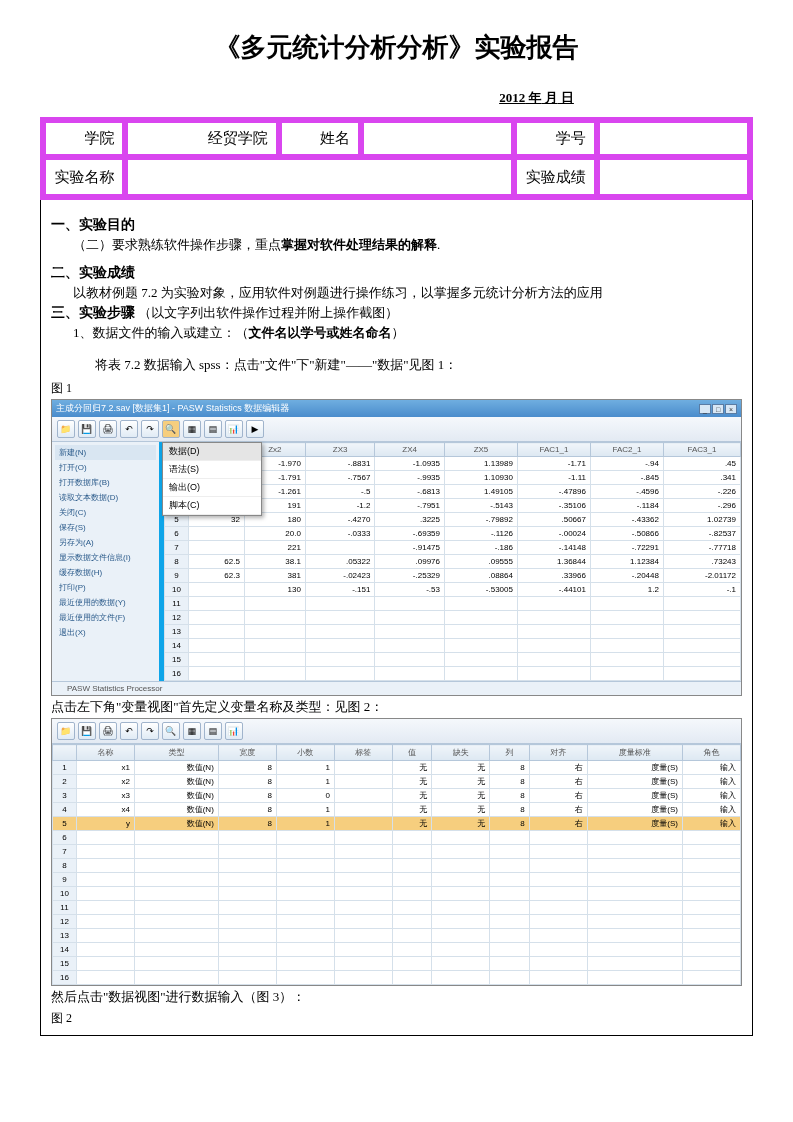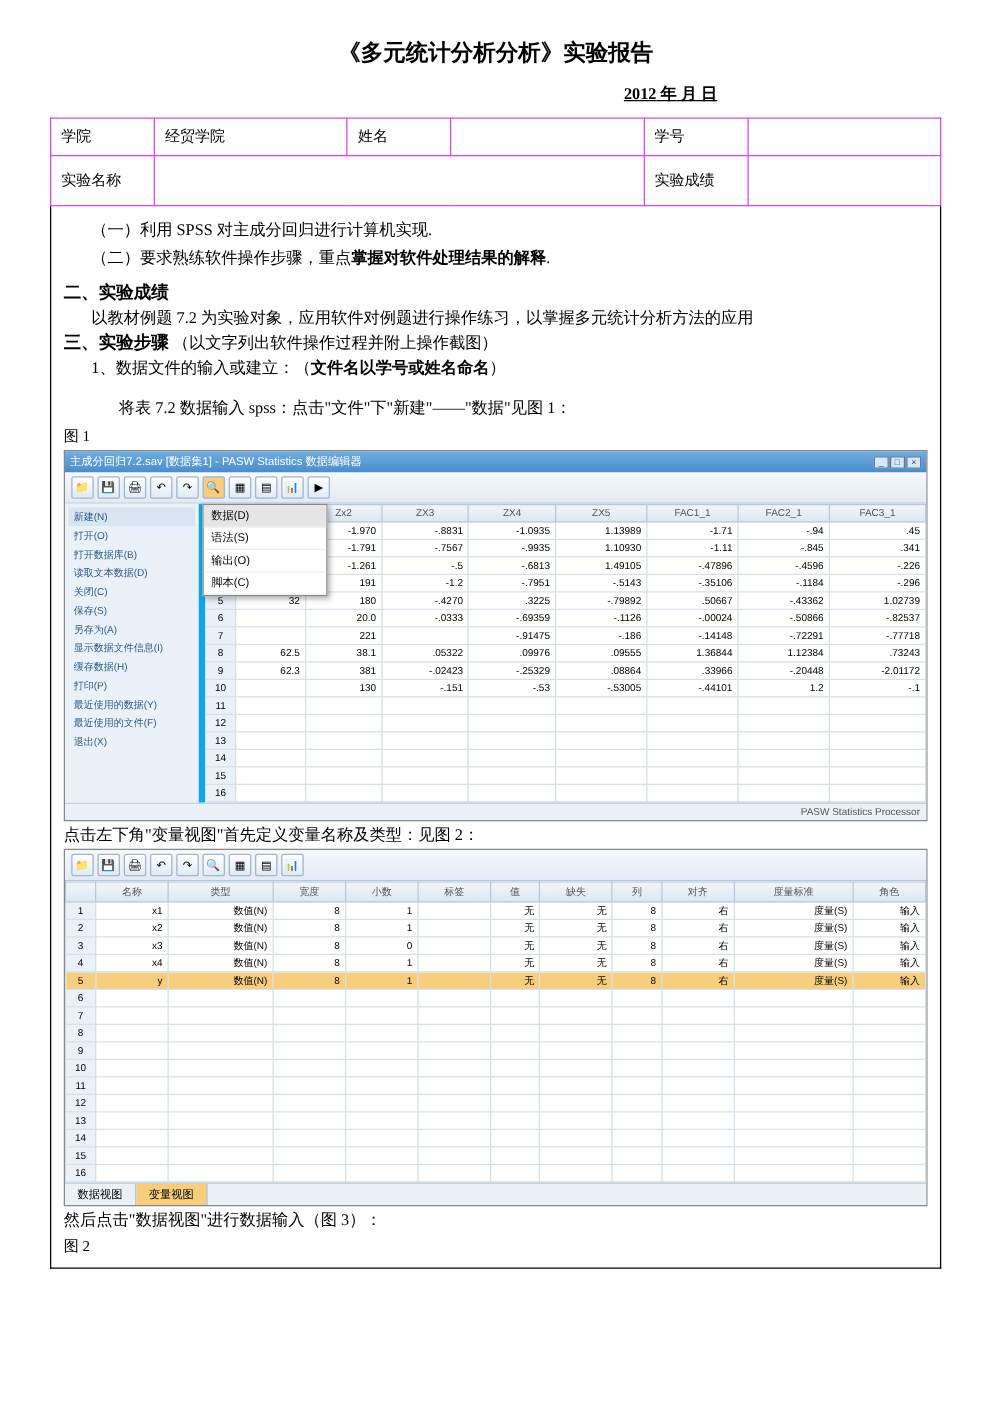--- a/index.html
+++ b/index.html
@@ -1,21 +1,21 @@
 <!DOCTYPE html>
 <html><head>
 <meta charset="utf-8">
 <style>
 *{box-sizing:border-box;margin:0;padding:0}
 body{font-family:"SimSun","宋体",serif;font-size:13px;background:#fff;width:793px;margin:0 auto;padding:30px 40px;color:#000}
-.title{text-align:center;font-size:18px;font-weight:bold;font-family:"SimHei","黑体",sans-serif;margin-bottom:12px}
+.title{text-align:center;font-size:26px;font-weight:bold;font-family:"SimHei","黑体",sans-serif;margin-bottom:24px}
 .date-line{text-align:center;font-weight:bold;margin-bottom:10px;padding-left:280px;font-family:"Times New Roman",serif}
 .date-line span{text-decoration:underline}
 .info-table{width:100%;border-collapse:collapse;border:1px solid #000}
-.info-table td{border:1px solid #d946ef;padding:6px 8px;font-size:12px;vertical-align:middle;text-align:left}
+.info-table td{border:6px solid #d946ef;padding:6px 8px;font-size:15px;vertical-align:middle;text-align:right}
 .info-table .lbl{width:70px}
 .info-table .val{width:130px}
 .content-border{border:1px solid #000;border-top:none;padding:8px 10px}
 .sec-head{font-weight:bold;font-family:"SimHei","黑体",sans-serif;font-size:14px;margin-top:8px}
 .indent{padding-left:22px;line-height:1.7;font-size:13px}
 .fig-label{font-size:12px;margin-top:4px}
 .spss{border:1px solid #888;background:#eef3f8;font-size:9px;font-family:Arial,sans-serif;margin:2px 0}
 .spss .titlebar{background:linear-gradient(#6faee0,#4a8ccc);color:#fff;padding:2px 4px;display:flex;justify-content:space-between;align-items:center}
 .spss .winbtns span{display:inline-block;width:12px;height:10px;background:#d7e7f5;border:1px solid #5a7ca3;margin-left:1px;font-size:7px;text-align:center;line-height:9px;color:#333}
 .spss .toolbar{background:linear-gradient(#f5f8fc,#e3eaf3);border-bottom:1px solid #b5c7da;padding:3px 5px;display:flex;gap:3px;align-items:center}
@@ -23,21 +23,21 @@
 .spss .body{display:flex;background:#fff;min-height:160px}
 .spss .sidebar{width:112px;background:#eaf1f8;border-right:5px solid #0ea5e9;padding:3px;font-size:8px}
 .spss .menu-pop{position:absolute;background:#fff;border:1px solid #888;box-shadow:2px 2px 4px rgba(0,0,0,.3);font-size:9px;width:100px;z-index:10}
 .spss .menu-pop div{padding:2px 6px;border-bottom:1px solid #eee}
 .spss .menu-pop .hl{background:#e5e5e5}
 .spss .grid{flex:1;overflow:auto}
 .spss table{border-collapse:collapse;width:100%;font-size:8px}
 .spss th{background:linear-gradient(#f0f5fa,#dde8f2);border:1px solid #b5c7da;padding:2px 4px;font-weight:normal;color:#555}
 .spss td{border:1px solid #d5e0ea;padding:1px 4px;text-align:right;height:14px}
 .spss .rownum{background:#eaf1f8;text-align:center;width:24px}
-.spss .statbar{background:#eaf1f8;border-top:1px solid #b5c7da;padding:2px 5px;font-size:8px;color:#555;text-align:right}
+.spss .statbar{background:#eaf1f8;border-top:1px solid #b5c7da;padding:2px 15px;font-size:8px;color:#555;text-align:left}
 .spss .tabs{display:flex;background:#eaf1f8;border-top:1px solid #b5c7da}
 .spss .tab{padding:2px 10px;border-right:1px solid #b5c7da;font-size:9px;cursor:pointer}
 .spss .tab.active{background:#f6ce7e}
 .side-item{padding:2px 4px;color:#2a5a8a}
 .side-item.hl{background:#d9e6f2}
 .rel{position:relative}
 .hl-row td{background:#f6ce7e !important}
 </style>
 </head>
 <body>
@@ -61,21 +61,21 @@
   <td class="lbl" colspan="1" style="height:40px">实验名称</td>
   <td colspan="3"></td>
   <td class="lbl">实验成绩</td>
   <td></td>
 </tr>
 </tbody>
   </table>
 
 <div class="content-border">
 
-<div class="indent">（一）利用 SPSS 对主成分回归进行计算机实现.</div>
+<div class="sec-head">一、实验目的</div>
 <div class="indent">
   <span>（二）要求熟练软件操作步骤，重点</span><b>掌握对软件处理结果的解释</b>.
 </div>
 
 <div class="sec-head">二、实验成绩</div>
 <div class="indent">以教材例题 7.2 为实验对象，应用软件对例题进行操作练习，以掌握多元统计分析方法的应用</div>
 
 <div class="sec-head" style="display:inline">三、实验步骤</div>
 <span>（以文字列出软件操作过程并附上操作截图）</span>
 <div class="indent">
@@ -574,22 +574,18 @@
                 <td></td>
                 <td></td>
                 <td></td>
                 <td></td>
                 <td></td>
               </tr>
             </tbody>
           </table>
     </div>
   </div>
-  <div class="tabs">
-    <div class="tab">数据视图</div>
-    <div class="tab active">变量视图</div>
-  </div>
 </div>
 
 <div>然后点击"数据视图"进行数据输入（图 3）：</div>
 <div class="fig-label">图 2</div>
 
 </div>
 
 </body></html>

